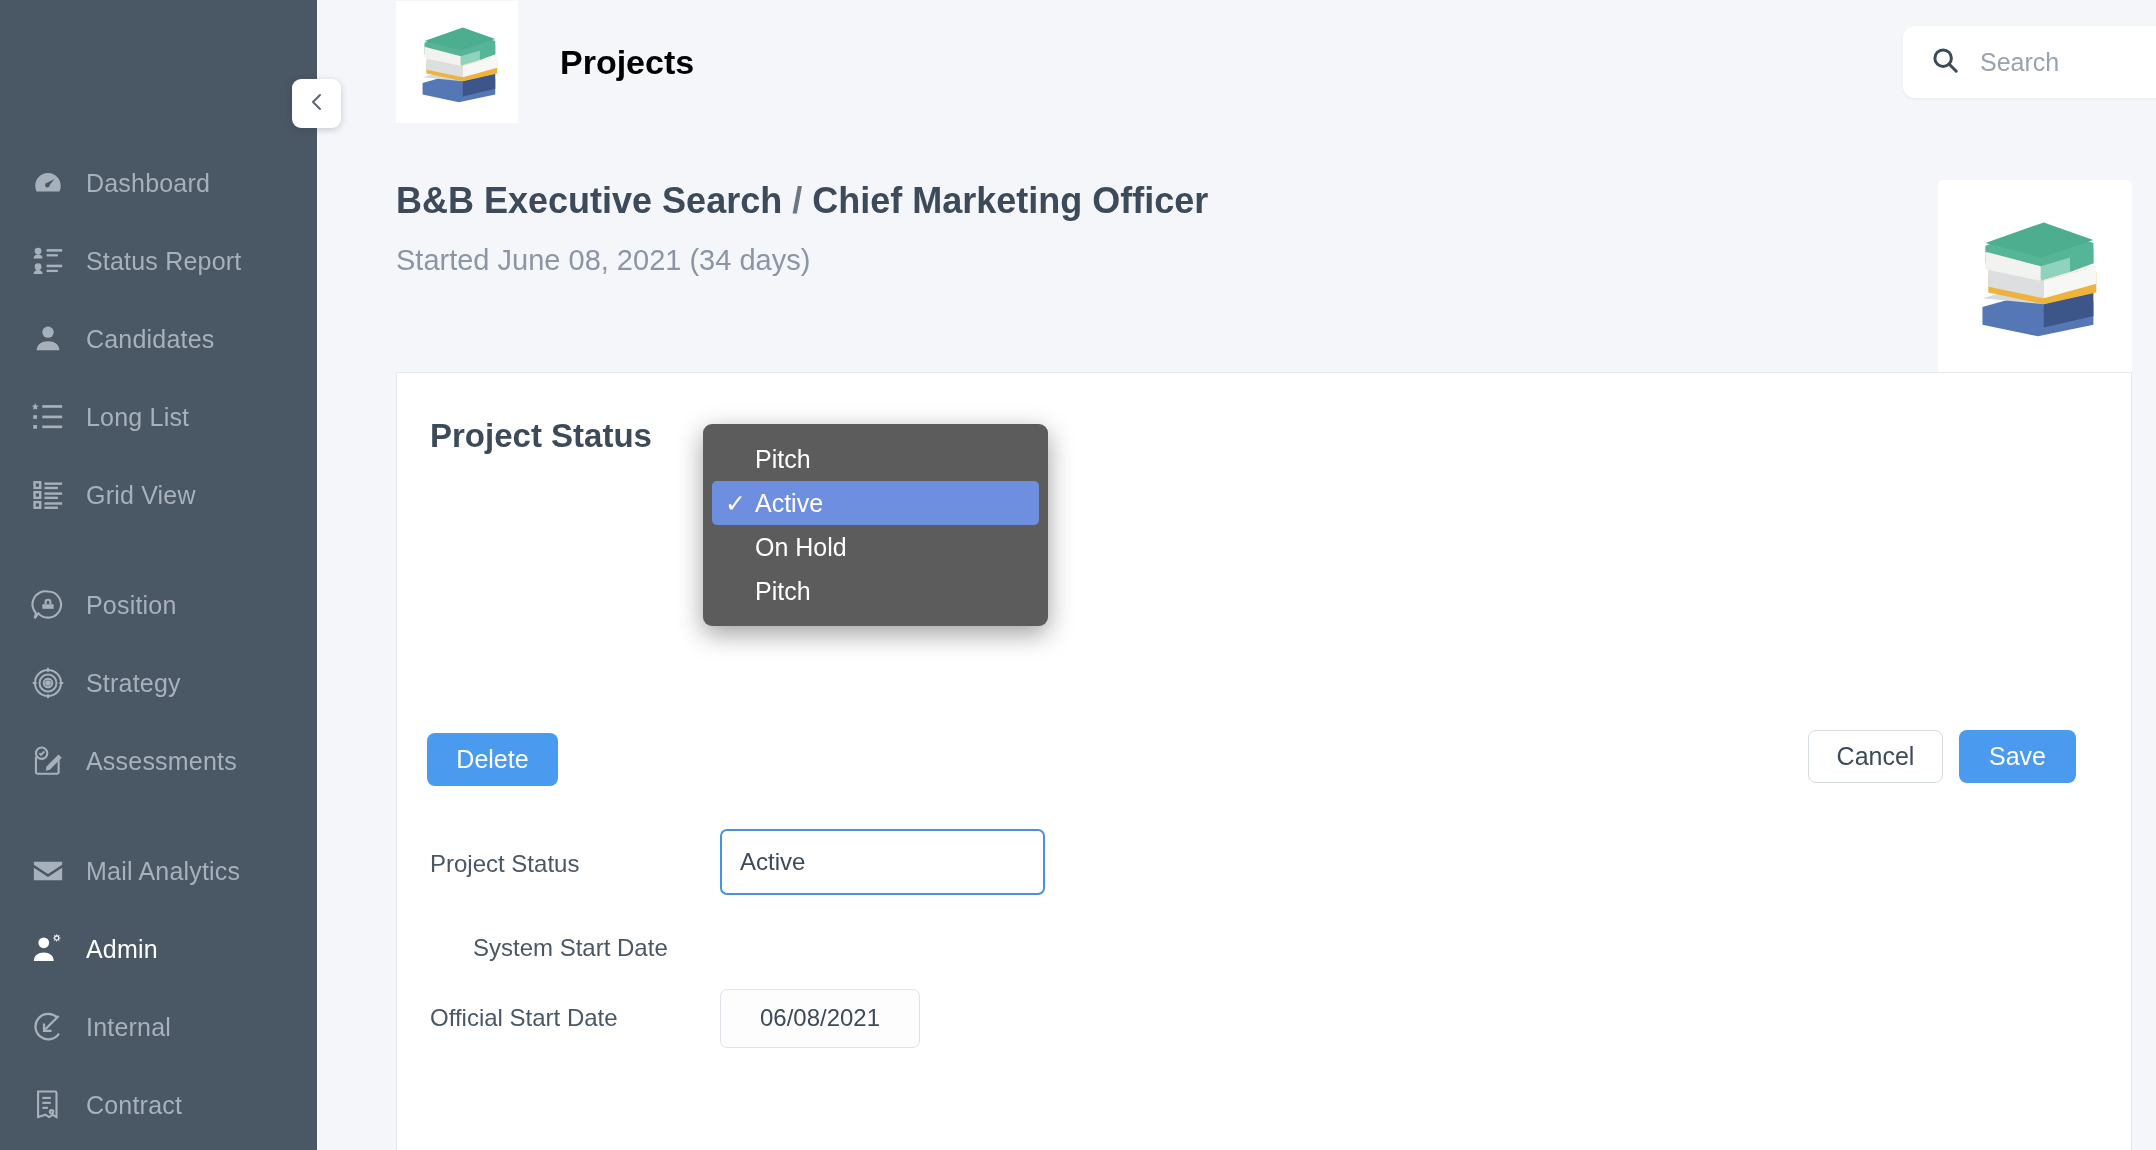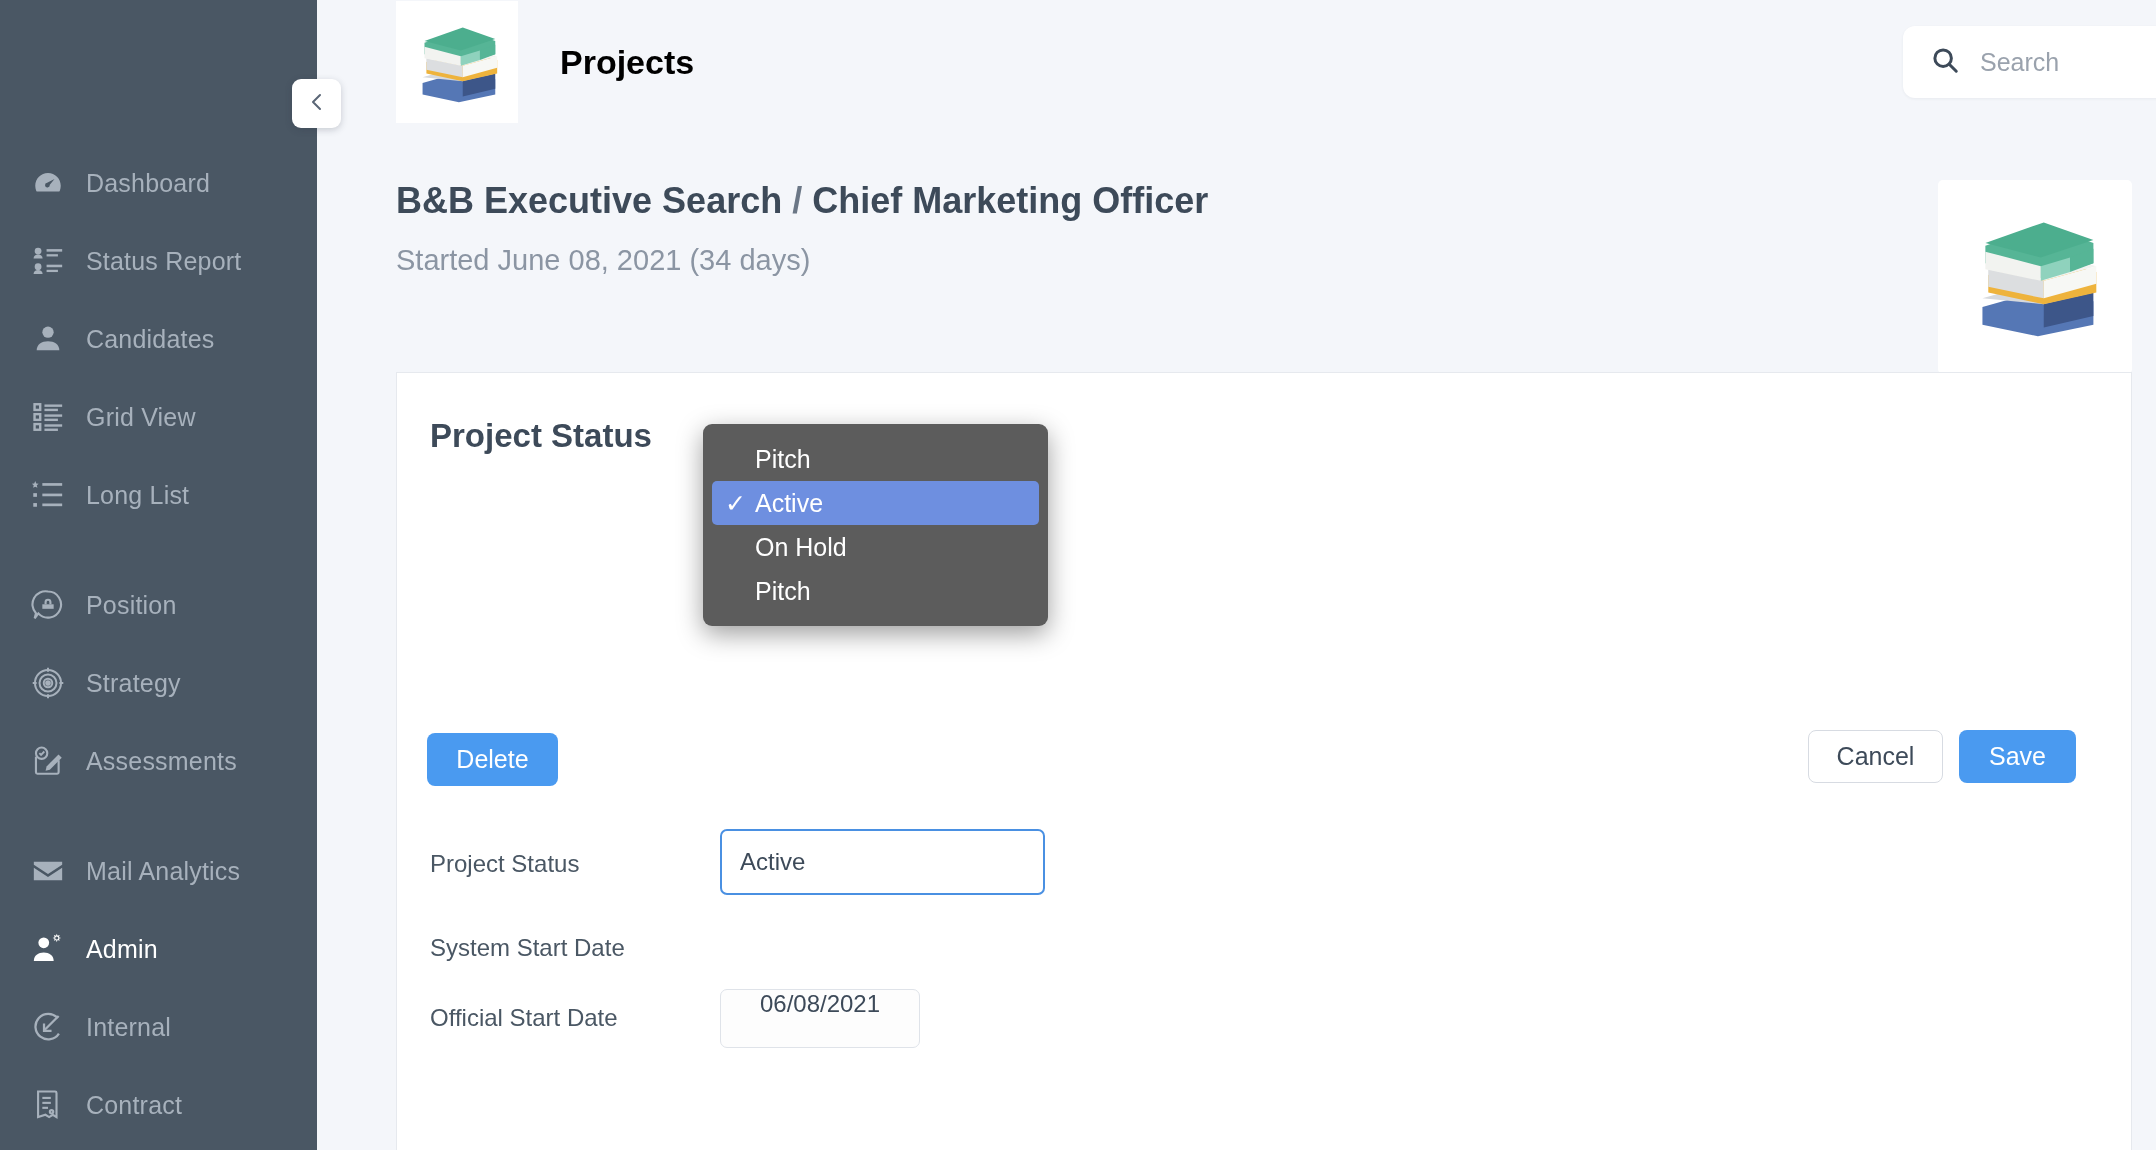--- a/index.html
+++ b/index.html
@@ -145,40 +145,40 @@
     position: absolute; left: 33px;
     width: 1300px; height: 50px;
     display: flex; align-items: center;
   }
   .form-label {
     width: 290px; flex: 0 0 290px;
     font-size: 24px; color: #4a5764;
     white-space: nowrap;
   }
   #row-status   { top: 466px; }
-  #row-sysdate  { top: 550px; }
+  #row-sysdate  { top: 550px; margin-left: 43px; }
   #row-offdate  { top: 620px; }
 
   .field-select {
     width: 325px; height: 66px;
     background: #ffffff;
     border: 2px solid #4a90e2;
     border-radius: 7px;
     display: flex; align-items: center;
     padding: 0 18px;
     font-size: 24px; color: #3d4a59;
     cursor: pointer;
     position: relative; top: -2px;
   }
   .field-date {
     width: 200px; height: 59px;
     background: #fdfdfd;
     border: 1px solid #dfe3e9;
     border-radius: 7px;
-    display: flex; align-items: flex-start; justify-content: center;
+    display: flex; align-items: center; justify-content: center;
     font-size: 24px; color: #3d4a59;
   }
   .field-plain {
     font-size: 24px; color: #3d4a59;
   }
 
   
   .btn {
     height: 53px;
     border-radius: 8px;
@@ -263,51 +263,51 @@
       </div>
 
       <div class="nav-item">
         <span class="nav-icon">
           <svg width="34" height="34" viewBox="0 0 24 24" fill="#a7b1bc">
             <circle cx="12" cy="7.2" r="4"></circle>
             <path d="M4 20c0-4.2 3.6-6.4 8-6.4s8 2.2 8 6.4z"></path>
           </svg>
         </span>
         <span class="nav-label">Candidates</span>
+      </div>
+
+      <div class="nav-item">
+        <span class="nav-icon">
+          <svg width="34" height="34" viewBox="0 0 24 24" fill="#a7b1bc">
+            <path d="M3 2.2l.7 1.6 1.7.2-1.3 1.2.4 1.7L3 6.1 1.5 6.9l.4-1.7L.6 4l1.7-.2z"></path>
+            <rect x="8" y="3.6" width="14" height="1.9"></rect>
+            <rect x="1.6" y="10.7" width="2.6" height="2.6"></rect>
+              <rect x="8" y="11" width="14" height="1.9"></rect>
+            <rect x="1.6" y="17.7" width="2.6" height="2.6"></rect>
+              <rect x="8" y="18" width="14" height="1.9"></rect>
+          </svg>
+        </span>
+        <span class="nav-label">Long List</span>
       </div>
 
       <div class="nav-item">
         <span class="nav-icon">
           <svg width="34" height="34" viewBox="0 0 24 24" fill="none" stroke="#a7b1bc" stroke-width="1.7">
             <rect x="2.5" y="3" width="4" height="4"></rect>
               <rect x="2.5" y="10" width="4" height="4"></rect>
               <rect x="2.5" y="17" width="4" height="4"></rect>
             <line x1="9.5" y1="4" x2="22" y2="4"></line>
               <line x1="9.5" y1="7" x2="19" y2="7"></line>
             <line x1="9.5" y1="11" x2="22" y2="11"></line>
               <line x1="9.5" y1="14" x2="19" y2="14"></line>
             <line x1="9.5" y1="18" x2="22" y2="18"></line>
               <line x1="9.5" y1="21" x2="19" y2="21"></line>
           </svg>
         </span>
         <span class="nav-label">Grid View</span>
-      </div>
-
-      <div class="nav-item">
-        <span class="nav-icon">
-          <svg width="34" height="34" viewBox="0 0 24 24" fill="#a7b1bc">
-            <path d="M3 2.2l.7 1.6 1.7.2-1.3 1.2.4 1.7L3 6.1 1.5 6.9l.4-1.7L.6 4l1.7-.2z"></path>
-            <rect x="8" y="3.6" width="14" height="1.9"></rect>
-            <rect x="1.6" y="10.7" width="2.6" height="2.6"></rect>
-              <rect x="8" y="11" width="14" height="1.9"></rect>
-            <rect x="1.6" y="17.7" width="2.6" height="2.6"></rect>
-              <rect x="8" y="18" width="14" height="1.9"></rect>
-          </svg>
-        </span>
-        <span class="nav-label">Long List</span>
       </div>
 
       <div class="nav-gap"></div>
 
       <div class="nav-item">
         <span class="nav-icon">
           <svg width="34" height="34" viewBox="0 0 24 24" fill="none" stroke="#a7b1bc" stroke-width="1.5">
             <path d="M12 2.5a9.2 9.2 0 11-6.8 15.4L2.6 21.4l.9-3.6A9.2 9.2 0 0112 2.5z"></path>
             <path d="M8 11.5h8v3.2H8z" fill="#a7b1bc" stroke="none"></path>
             <path d="M10.3 11.5V10a1.7 1.7 0 013.4 0v1.5"></path>

